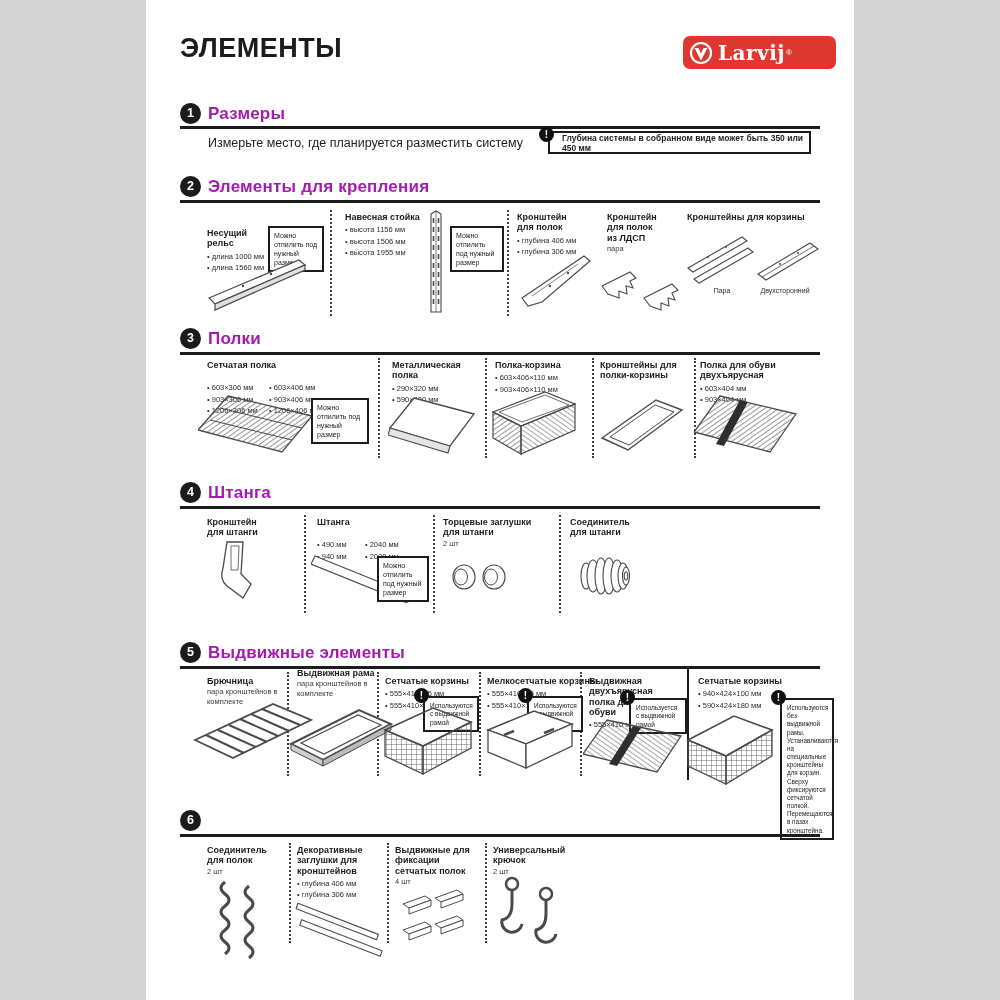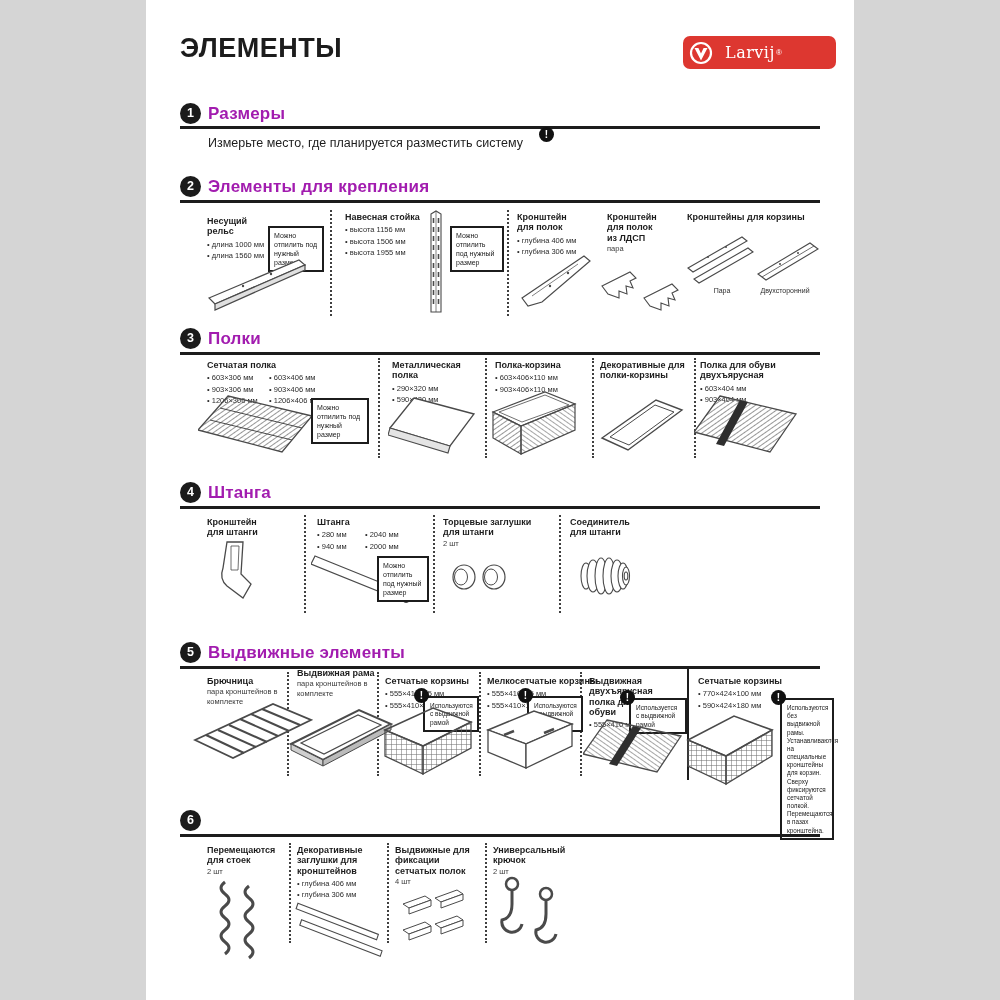--- a/index.html
+++ b/index.html
@@ -3,31 +3,31 @@
 <meta charset="utf-8">
 <style>
   *{box-sizing:border-box;margin:0;padding:0}
   html,body{background:#d5d5d5}
   #canvas{position:relative;width:876px;height:1000px;background:#fff;overflow:hidden;
           font-family:"Liberation Sans",sans-serif;color:#1d1d1d}
   .abs{position:absolute}
   .sidebar{position:absolute;top:0;width:146px;height:1000px;background:#d5d5d5}
   .page-title{font-size:27px;font-weight:bold;letter-spacing:.5px;color:#1c1c1c}
   .logo{display:flex;align-items:center;background:#dd3730;border-radius:7px;padding:0 8px 0 6px;height:33px;width:153px}
-  .logo-text{font-family:"DejaVu Serif",serif;font-weight:normal;color:#fff;font-size:16px;margin-left:12px;letter-spacing:.5px}
+  .logo-text{font-family:"DejaVu Serif",serif;font-weight:bold;color:#fff;font-size:20px;margin-left:5px;letter-spacing:.5px}
   .logo-reg{color:#fff;font-size:8px;vertical-align:super;margin-left:1px}
   .seccirc{width:21px;height:21px;border-radius:50%;background:#1b1b1b;color:#fff;
            font-size:12.5px;font-weight:bold;text-align:center;line-height:21px}
   .sectitle{font-size:17px;font-weight:bold;color:#a21caf;letter-spacing:.2px}
   .rule{height:3px;background:#1c1c1c}
   .name{font-weight:bold;font-size:9px;line-height:1.15;color:#1d1d1d}
   .nowrap{white-space:nowrap}
   .det{font-size:7.5px;line-height:1.5;color:#2c2c2c;margin-top:2px}
   .det .b::before{content:"• "}
-  .grid2{display:grid;grid-template-columns:auto auto;gap:0 0;font-size:7.5px;line-height:1.5;color:#2c2c2c;margin-top:2px}
+  .grid2{display:grid;grid-template-columns:auto auto;gap:0 0;font-size:7.5px;line-height:1.5;color:#2c2c2c;margin-top:12px}
   .grid2 .b::before{content:"• "}
   .qty{font-size:7.5px;line-height:1.3;color:#3a3a3a;margin-top:1px}
   .cutbox{border:2px solid #1c1c1c;background:#fff;font-size:7px;line-height:1.3;padding:3px 4px;color:#222}
   .notebox{border:2px solid #1c1c1c;background:#fff;font-size:6.5px;line-height:1.3;padding:4px 3px 3px 5px;color:#222}
   .notebox.small6{font-size:6.3px}
   .badge{width:15px;height:15px;border-radius:50%;background:#111;color:#fff;font-weight:bold;
          font-size:10px;text-align:center;line-height:15px;z-index:3}
   .bignote{border:2px solid #1c1c1c;background:#fff;font-size:8.5px;font-weight:bold;color:#1d1d1d;
            height:23px;display:flex;align-items:center;padding-left:12px}
   .sep{width:0;border-left:2px dotted #3f3f3f}
@@ -66,28 +66,29 @@
     </svg>
     <span class="logo-text">Larvij</span>
     <span class="logo-reg">®</span>
   </div>
 
   <div class="abs seccirc" style="left:180px;top:103px">1</div>
   <div class="abs sectitle" style="left:208px;top:104px">Размеры</div>
   <div class="abs rule" style="left:180px;top:126px;width:640px"></div>
   <div class="abs body-text" style="left:208px;top:136px">Измерьте место, где планируется разместить систему</div>
   <div class="abs badge" style="left:539px;top:127px">!</div>
+  <div class="abs bignote" style="left:548px;top:131px;width:263px">Глубина системы в собранном виде может быть 350 или 450 мм</div>
 
   <div class="abs seccirc" style="left:180px;top:176px">2</div>
   <div class="abs sectitle" style="left:208px;top:177px">Элементы для крепления</div>
   <div class="abs rule" style="left:180px;top:200px;width:640px"></div>
   <div class="abs sep" style="left:330px;top:210px;height:106px"></div>
   <div class="abs sep" style="left:507px;top:210px;height:106px"></div>
 
-  <div class="abs" style="left:207px;top:216px;width:64px">
+  <div class="abs" style="left:207px;top:228px;width:64px">
     <div class="name">Несущий рельс</div>
     <div class="det">
         <div class="b">длина 1000 мм</div>
       <div class="b">длина 1560 мм</div>
       </div>
   </div>
   <div class="abs cutbox" style="left:268px;top:226px;width:56px">Можно отпилить под нужный размер</div>
   <svg class="abs" style="left:205px;top:248px" width="112" height="66" viewBox="0 0 112 66">
     <polygon points="4,50 94,12 100,17 10,56" fill="#fff" stroke="#4a4a4a" stroke-width="1.2"></polygon>
     <polygon points="10,56 100,17 100,22 10,62" fill="#e0e0e0" stroke="#4a4a4a" stroke-width="1.2"></polygon>
@@ -198,21 +199,21 @@
       </div>
   </div>
   <svg class="abs" style="left:487px;top:390px" width="92" height="70" viewBox="0 0 92 70">
     <polygon points="6,22 58,2 88,14 34,36" fill="#fff" stroke="#4a4a4a" stroke-width="1.2"></polygon>
     <polygon points="6,22 34,36 34,64 6,48" fill="url(#hp)" stroke="#4a4a4a" stroke-width="1.2"></polygon>
     <polygon points="34,36 88,14 88,40 34,64" fill="url(#hp2)" stroke="#4a4a4a" stroke-width="1.2"></polygon>
     <polygon points="12,22 58,5 82,15 35,32" fill="none" stroke="#4a4a4a" stroke-width="0.8"></polygon>
   </svg>
 
   <div class="abs" style="left:600px;top:360px;width:92px">
-    <div class="name">Декоративные для полки-корзины</div>
+    <div class="name">Кронштейны для полки-корзины</div>
   </div>
   <svg class="abs" style="left:598px;top:396px" width="88" height="60" viewBox="0 0 88 60">
     <polygon points="4,42 58,4 84,14 30,54" fill="#fff" stroke="#4a4a4a" stroke-width="1.4"></polygon>
     <polygon points="12,41 57,9 76,16 31,49" fill="#fff" stroke="#4a4a4a" stroke-width="1"></polygon>
   </svg>
 
   <div class="abs" style="left:700px;top:360px;width:80px">
     <div class="name">Полка для обуви двухъярусная</div>
     <div class="det">
         <div class="b">603×404 мм</div>
@@ -235,21 +236,21 @@
     <div class="name">Кронштейн для штанги</div>
   </div>
   <svg class="abs" style="left:213px;top:540px" width="46" height="72" viewBox="0 0 46 72">
     <path d="M14 2 L30 2 L28 34 L38 44 L30 58 L14 46 Q6 39 10 28 Z" fill="#fff" stroke="#4a4a4a" stroke-width="1.3"></path>
     <path d="M18 6 L26 6 L25 30 L18 30 Z" fill="#fff" stroke="#4a4a4a" stroke-width="0.8"></path>
   </svg>
 
   <div class="abs" style="left:317px;top:517px;width:100px">
     <div class="name nowrap">Штанга</div>
     <div class="grid2">
-      <div class="b">280 мм</div>
+      <div class="b">490 мм</div>
       <div class="b">2040 мм</div>
       <div class="b">940 мм</div>
       <div class="b">2000 мм</div>
     </div>
   </div>
   <svg class="abs" style="left:311px;top:550px" width="104" height="62" viewBox="0 0 104 62">
     <polygon points="4,6 98,44 94,52 0,14" fill="#fff" stroke="#4a4a4a" stroke-width="1.2"></polygon>
     <ellipse cx="96" cy="48" rx="3.5" ry="4.5" fill="#fff" stroke="#4a4a4a" stroke-width="1.1" transform="rotate(22 96 48)"></ellipse>
   </svg>
   <div class="abs cutbox" style="left:377px;top:556px;width:52px">Можно отпилить под нужный размер</div>
@@ -358,40 +359,40 @@
   <div class="abs badge" style="left:620px;top:690px">!</div>
   <div class="abs notebox" style="left:629px;top:698px;width:58px">Используется с выдвижной рамой</div>
   <svg class="abs" style="left:583px;top:718px" width="100" height="58" viewBox="0 0 100 58">
     <polygon points="24,2 98,18 74,54 0,36" fill="url(#hp2)" stroke="#4a4a4a" stroke-width="1.3"></polygon>
     <polygon points="50,8 58,10 34,48 26,46" fill="#2e2e2e"></polygon>
   </svg>
 
   <div class="abs" style="left:698px;top:676px;width:120px">
     <div class="name nowrap">Сетчатые корзины</div>
     <div class="det">
-        <div class="b">770×424×100 мм</div>
+        <div class="b">940×424×100 мм</div>
       <div class="b">590×424×180 мм</div>
       </div>
   </div>
   <div class="abs badge" style="left:771px;top:690px">!</div>
   <div class="abs notebox small6" style="left:780px;top:698px;width:54px">Используются без выдвижной рамы. Устанавливаются на специальные кронштейны для корзин. Сверху фиксируются сетчатой полкой. Перемещаются в пазах кронштейна.</div>
   <svg class="abs" style="left:686px;top:710px" width="88" height="80" viewBox="0 0 88 80">
     <polygon points="2,30 48,6 86,20 40,46" fill="none" stroke="#4a4a4a" stroke-width="1.6"></polygon>
     <polygon points="2,30 40,46 40,74 2,56" fill="url(#gp)" stroke="#4a4a4a" stroke-width="1.3"></polygon>
     <polygon points="40,46 86,20 86,46 40,74" fill="url(#gp)" stroke="#4a4a4a" stroke-width="1.3"></polygon>
   </svg>
 
   <div class="abs seccirc" style="left:180px;top:810px">6</div>
   <div class="abs rule" style="left:180px;top:834px;width:640px"></div>
   <div class="abs sep" style="left:289px;top:843px;height:100px"></div>
   <div class="abs sep" style="left:387px;top:843px;height:100px"></div>
   <div class="abs sep" style="left:485px;top:843px;height:100px"></div>
 
   <div class="abs" style="left:207px;top:845px;width:66px">
-    <div class="name">Перемещаются для стоек</div>
+    <div class="name">Соединитель для полок</div>
     <div class="qty">2 шт</div>
   </div>
   <svg class="abs" style="left:211px;top:878px" width="54" height="84" viewBox="0 0 54 84">
     <path d="M14 4 q-8 6 0 12 q8 6 0 12 q-8 6 0 12 q8 6 0 12 q-8 6 0 12 q8 6 0 12" fill="none" stroke="#4a4a4a" stroke-width="3"></path>
     <path d="M38 8 q-8 6 0 12 q8 6 0 12 q-8 6 0 12 q8 6 0 12 q-8 6 0 12 q8 6 0 12" fill="none" stroke="#4a4a4a" stroke-width="3"></path>
   </svg>
 
   <div class="abs" style="left:297px;top:845px;width:82px">
     <div class="name">Декоративные заглушки для кронштейнов</div>
     <div class="det">

